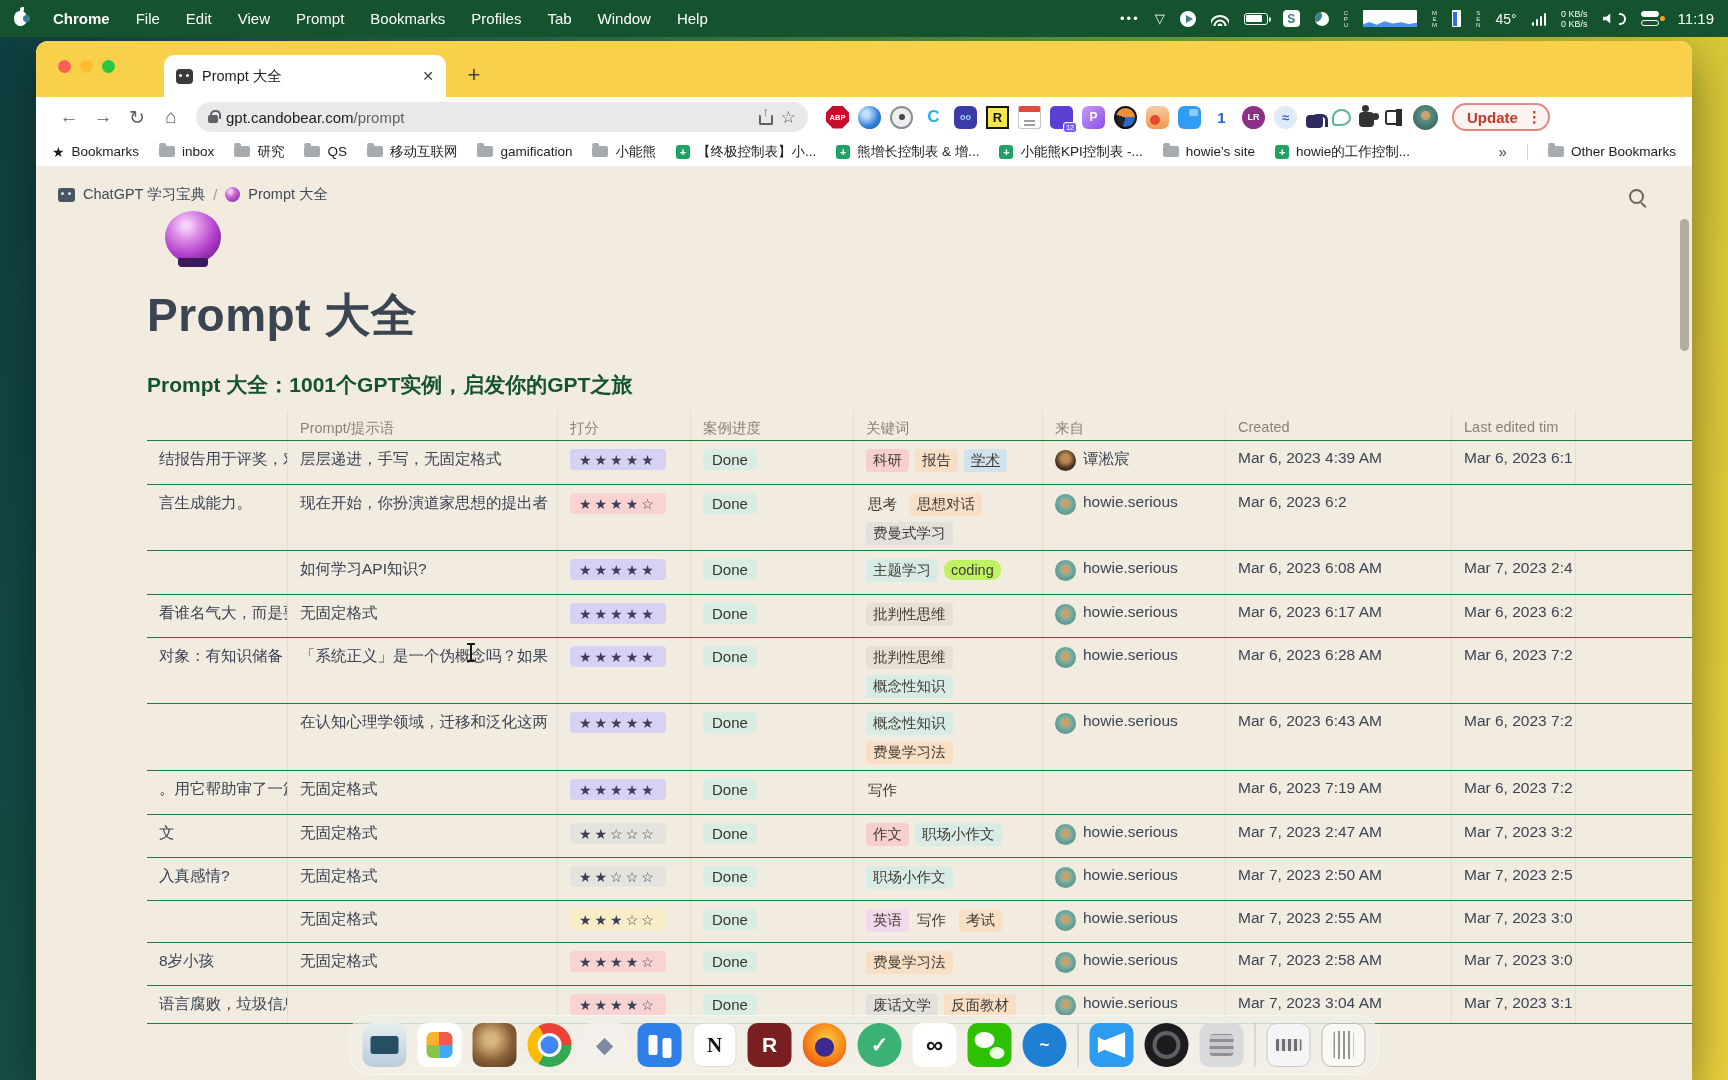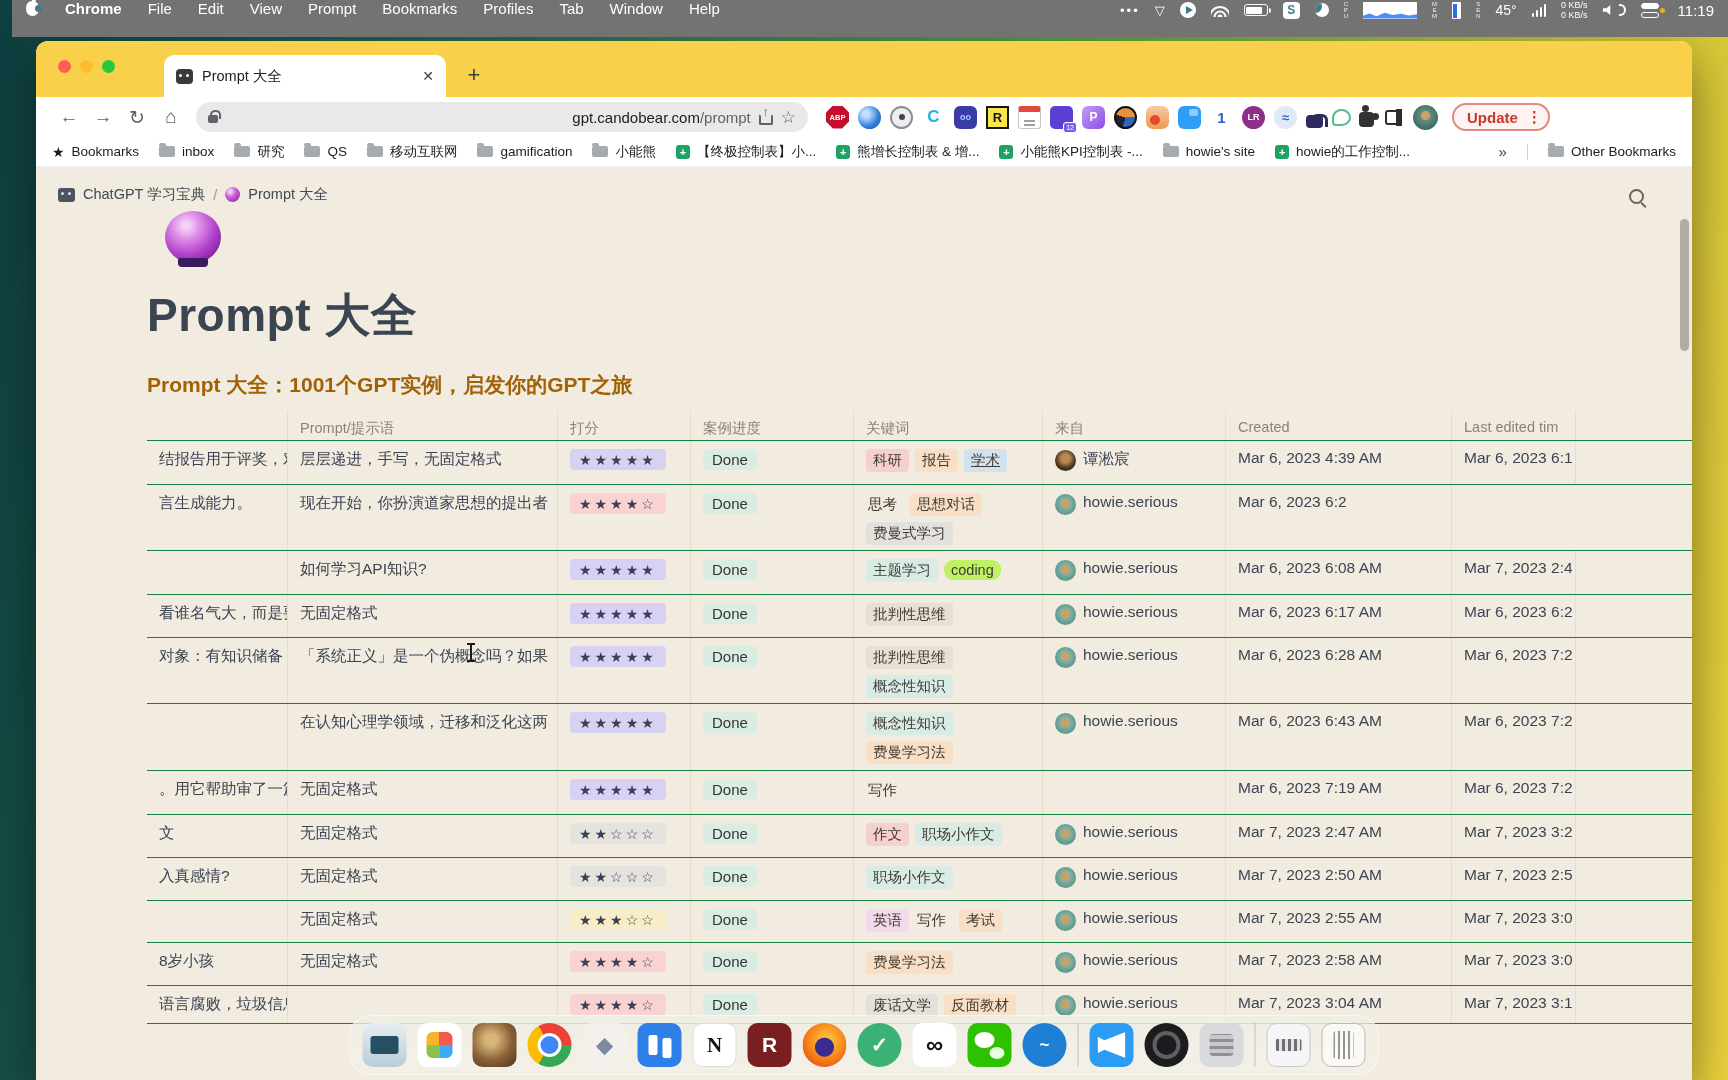--- a/index.html
+++ b/index.html
@@ -1,20 +1,20 @@
 <!DOCTYPE html>
 <html><head>
 <meta charset="utf-8">
 <style>
   * { margin:0; padding:0; box-sizing:border-box; }
   html,body { width:1728px; height:1080px; overflow:hidden; font-family:"Liberation Sans", sans-serif; }
   body { background:linear-gradient(100deg,#0e3f41 0%,#256b4f 28%,#63a43c 60%,#cfc335 85%,#edd23d 100%); position:relative; }
 
   
-  .menubar { position:absolute; top:0; left:12px; right:0; height:37px; background:#737373; display:flex; align-items:flex-start; padding:0 14px; color:#fff; font-size:15px; z-index:50; }
+  .menubar { position:absolute; top:0; left:0; right:0; height:37px; background:#14532d; display:flex; align-items:center; padding:0 14px; color:#fff; font-size:15px; z-index:50; }
   .mb-left { display:flex; align-items:center; gap:26px; }
   .apple { width:13px; height:15px; background:#fff; border-radius:45% 45% 48% 48%; position:relative; }
   .apple::before { content:''; position:absolute; top:-4px; left:6px; width:4px; height:5px; background:#fff; border-radius:50% 0; }
   .apple::after { content:''; position:absolute; right:-3px; top:4px; width:7px; height:7px; background:#3f7c8e; border-radius:50%; }
   .mb-item { white-space:nowrap; }
   .mb-item.bold { font-weight:700; }
   .mb-right { margin-left:auto; display:flex; align-items:center; gap:15px; }
   .mb-dots { letter-spacing:2px; font-size:13px; }
   .mb-shape { font-size:13px; }
   .mb-play { width:16px; height:16px; background:#fff; border-radius:50%; position:relative; }
@@ -59,21 +59,21 @@
   .favicon-robot::before { content:''; position:absolute; left:3px; top:5px; width:3px; height:3px; background:#fff; border-radius:50%; box-shadow:7px 0 0 #fff; }
   .tab-title { font-size:14.5px; color:#202124; flex:1; white-space:nowrap; overflow:hidden; }
   .tab-close { font-size:14px; color:#3c4043; }
   .newtab { margin-left:14px; margin-bottom:8px; font-size:22px; color:#3c4043; width:28px; height:28px; display:flex; align-items:center; justify-content:center; }
 
   .toolbar { height:40px; background:#fff; display:flex; align-items:center; padding:0 10px 0 18px; gap:4px; }
   .nav-ic { font-size:19px; color:#5f6368; width:30px; text-align:center; }
   .addr { width:612px; height:30px; background:#e9e9ea; border-radius:16px; display:flex; align-items:center; padding:0 12px; margin:0 6px; gap:8px; }
   .lock { width:10px; height:8px; background:#5f6368; border-radius:2px; position:relative; margin-top:4px; flex:none; }
   .lock::before { content:''; position:absolute; top:-5px; left:1.5px; width:7px; height:7px; border:2px solid #5f6368; border-bottom:none; border-radius:5px 5px 0 0; }
-  .url { font-size:15px; color:#202124; flex:1; white-space:nowrap; overflow:hidden;text-align:right; }
+  .url { font-size:15px; color:#202124; flex:1; white-space:nowrap; overflow:hidden; }
   .url .path { color:#5f6368; }
   .ic-share { position:relative; width:14px; height:16px; flex:none; }
   .ic-share::before { content:''; position:absolute; left:0; right:0; top:5px; bottom:0; border:2px solid #5f6368; border-top-color:transparent; border-radius:2px; }
   .ic-share::after { content:'↑'; position:absolute; top:-5px; left:50%; transform:translateX(-50%); font-size:13px; color:#5f6368; }
   .ic-star { font-size:17px; color:#5f6368; }
   .extrow { display:flex; align-items:center; gap:9px; margin-left:8px; }
   .ext { width:23px; height:23px; display:flex; align-items:center; justify-content:center; font-size:9px; position:relative; flex:none; }
   .x-abp{ background:#c70d2c; clip-path:polygon(30% 0,70% 0,100% 30%,100% 70%,70% 100%,30% 100%,0 70%,0 30%); color:#fff; font-weight:700; font-size:7.5px; }
   .x-globe{ background:radial-gradient(circle at 35% 35%,#bfe0ff 15%,#2f7cd6 60%,#1b5fb0); border-radius:50%; }
   .x-lock1p{ background:#eceef0; border-radius:50%; border:2px solid #8b8f94; }
@@ -120,21 +120,21 @@
   .crumbs { position:absolute; left:22px; top:18px; display:flex; align-items:center; gap:8px; font-size:14.5px; color:#3f4a55; }
   .crumb-sep { color:#9a948a; }
   .mini-robot { width:17px; height:14px; background:#4a5560; border-radius:3px; position:relative; }
   .mini-robot::before { content:''; position:absolute; left:3px; top:4px; width:3px; height:3px; background:#cfe6ea; border-radius:50%; box-shadow:7px 0 0 #cfe6ea; }
   .mini-ball { width:15px; height:15px; border-radius:50%; background:radial-gradient(circle at 35% 30%,#f3c6f7 10%,#c95fd8 40%,#7a2596); }
   .search-ic { position:absolute; right:48px; top:22px; width:15px; height:15px; border:2px solid #6b6458; border-radius:50%; }
   .search-ic::after { content:''; position:absolute; right:-5px; bottom:-4px; width:7px; height:2px; background:#6b6458; transform:rotate(42deg); border-radius:1px; }
   .page-ball { position:absolute; left:129px; top:44px; width:56px; height:52px; border-radius:50%; background:radial-gradient(circle at 38% 28%,#f6d2f8 6%,#dc8ae6 28%,#b13fc9 58%,#6d1c8d 88%); }
   .page-ball::after { content:''; position:absolute; bottom:-4px; left:13px; width:30px; height:9px; background:#3a1c5e; border-radius:2px 2px 4px 4px; }
   .page-title { position:absolute; left:111px; top:118px; font-size:46px; font-weight:700; color:#3b4451; letter-spacing:.5px; }
-  .page-subtitle { position:absolute; left:111px; top:204px; font-size:21px; font-weight:700; color:#a16207; }
+  .page-subtitle { position:absolute; left:111px; top:204px; font-size:21px; font-weight:700; color:#14532d; }
 
   .ntable { position:absolute; left:111px; top:244px; width:1545px; height:613px; overflow:hidden; font-size:15.5px; color:#3c4452; }
   .trow { display:grid; border-bottom:1px solid #15803d; }
   .thead { color:#8a8477; font-size:14.5px; }
   .tcell { padding:8px 8px 4px 12px; overflow:hidden; white-space:nowrap; border-right:1px solid #e6decd; }
   .tcell.nb { border-right:none; }
   .tcell.wrap { white-space:normal; }
   .star-pill { display:inline-block; font-size:14px; letter-spacing:3px; padding:3px 9px 2px; border-radius:4px; color:#3c3f58; }
   .sc-purple{ background:#d7d1f4; } .sc-pink{ background:#f8d3d1; } .sc-gray{ background:#e5e3de; } .sc-yellow{ background:#f8edc6; }
   .done-pill { display:inline-block; font-size:15px; padding:2px 9px; border-radius:4px; background:#d9ede3; color:#37352f; }

